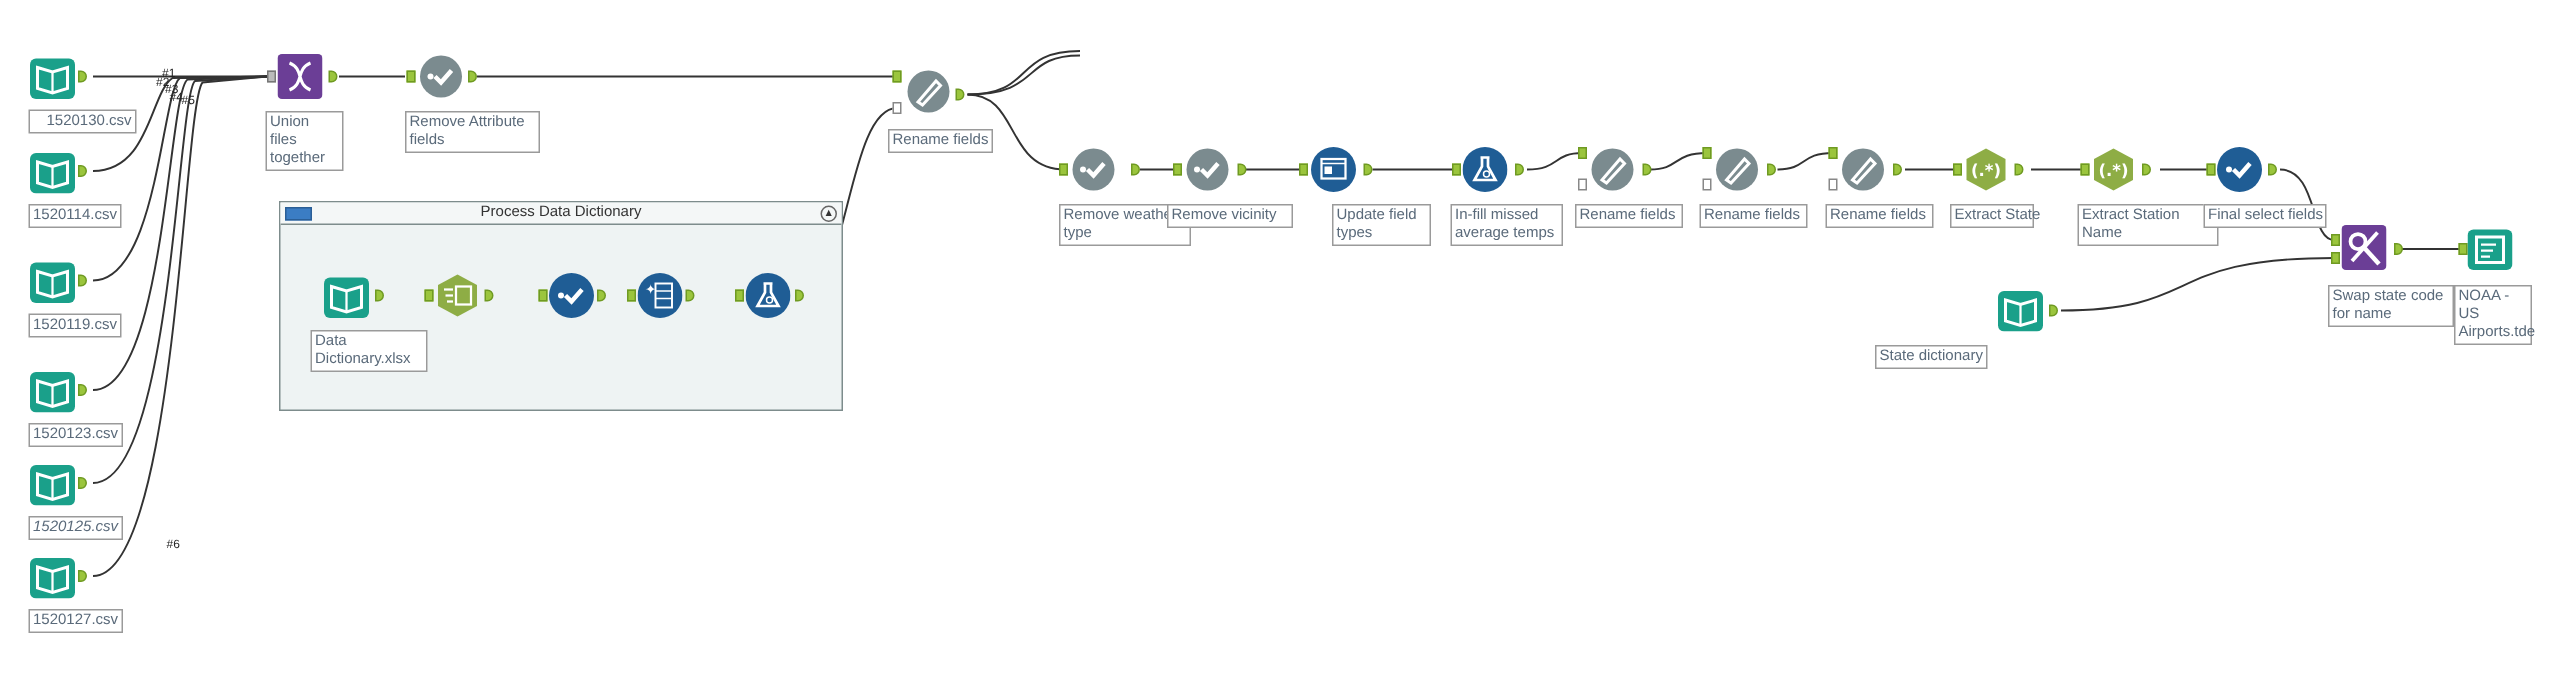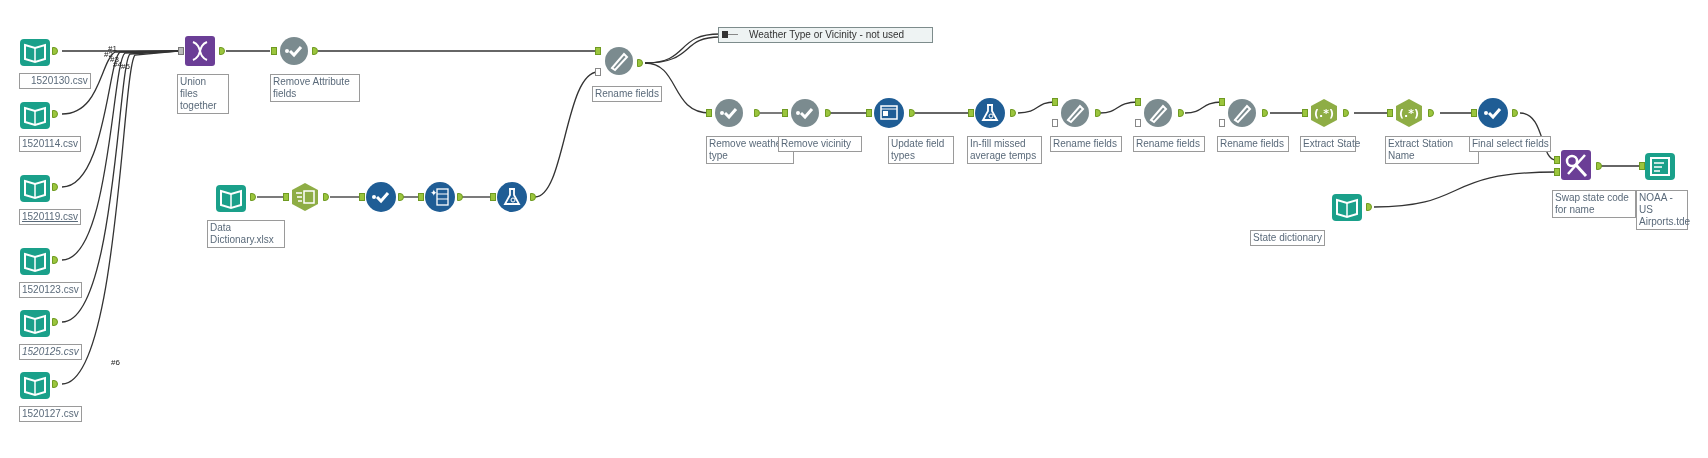--- a/index.html
+++ b/index.html
@@ -99,21 +99,21 @@
   </div>
   <div>
     <div class="tool" style="left:20px;top:172px;">
         <svg width="30" height="30">
           <rect x="0" y="3" width="30" height="27" rx="4" fill="#1aa08a"></rect>
           <path d="M5,9 L15,12 L25,9 L25,23 L15,26 L5,23 Z" fill="none" stroke="#fff" stroke-width="2"></path>
           <line x1="15" y1="12" x2="15" y2="26" stroke="#fff" stroke-width="1.5"></line>
         </svg>
       </div>
     <div class="anchor out" style="left:52px;top:183px;"></div>
-    <div class="label" style="left:19px;top:209px;text-decoration:underline;">1520119.csv</div>
+    <div class="label" style="left:19px;top:209px;">1520119.csv</div>
   </div>
   <div>
     <div class="tool" style="left:20px;top:245px;">
         <svg width="30" height="30">
           <rect x="0" y="3" width="30" height="27" rx="4" fill="#1aa08a"></rect>
           <path d="M5,9 L15,12 L25,9 L25,23 L15,26 L5,23 Z" fill="none" stroke="#fff" stroke-width="2"></path>
           <line x1="15" y1="12" x2="15" y2="26" stroke="#fff" stroke-width="1.5"></line>
         </svg>
       </div>
     <div class="anchor out" style="left:52px;top:256px;"></div>
@@ -173,26 +173,28 @@
     <div class="tool" style="left:604px;top:46px;">
         <svg width="30" height="30">
           <circle cx="15" cy="15" r="14" fill="#7b8b8f"></circle>
           <path d="M8,22 L20,8 L23,11 L11,24 Z" fill="none" stroke="#fff" stroke-width="2"></path>
         </svg>
       </div>
     <div class="anchor out" style="left:637px;top:59px;"></div>
     <div class="label" style="left:592px;top:86px;">Rename fields</div>
   </div>
 
-  <div class="note" style="left:718px;top:27px;width:213px;height:14px;">
-    <span class="toggle"></span>
-    <span class="toggle2"></span>
-    <span style="position:absolute;left:30px;top:0;">Weather Type or Vicinity - not used</span>
-  </div>
-
+
+  <div class="container" style="left:186px;top:134px;width:374px;height:138px;">
+    <div class="hdr">
+      <span class="toggle"></span>
+      <span>Process Data Dictionary</span>
+      <span class="collapse">▲</span>
+    </div>
+  </div>
   <div>
     <div class="tool" style="left:216px;top:182px;">
         <svg width="30" height="30">
           <rect x="0" y="3" width="30" height="27" rx="4" fill="#1aa08a"></rect>
           <path d="M5,9 L15,12 L25,9 L25,23 L15,26 L5,23 Z" fill="none" stroke="#fff" stroke-width="2"></path>
           <line x1="15" y1="12" x2="15" y2="26" stroke="#fff" stroke-width="1.5"></line>
         </svg>
       </div>
     <div class="anchor out" style="left:250px;top:193px;"></div>
     <div class="label wrap" style="left:207px;top:220px;width:78px;">Data Dictionary.xlsx</div>

